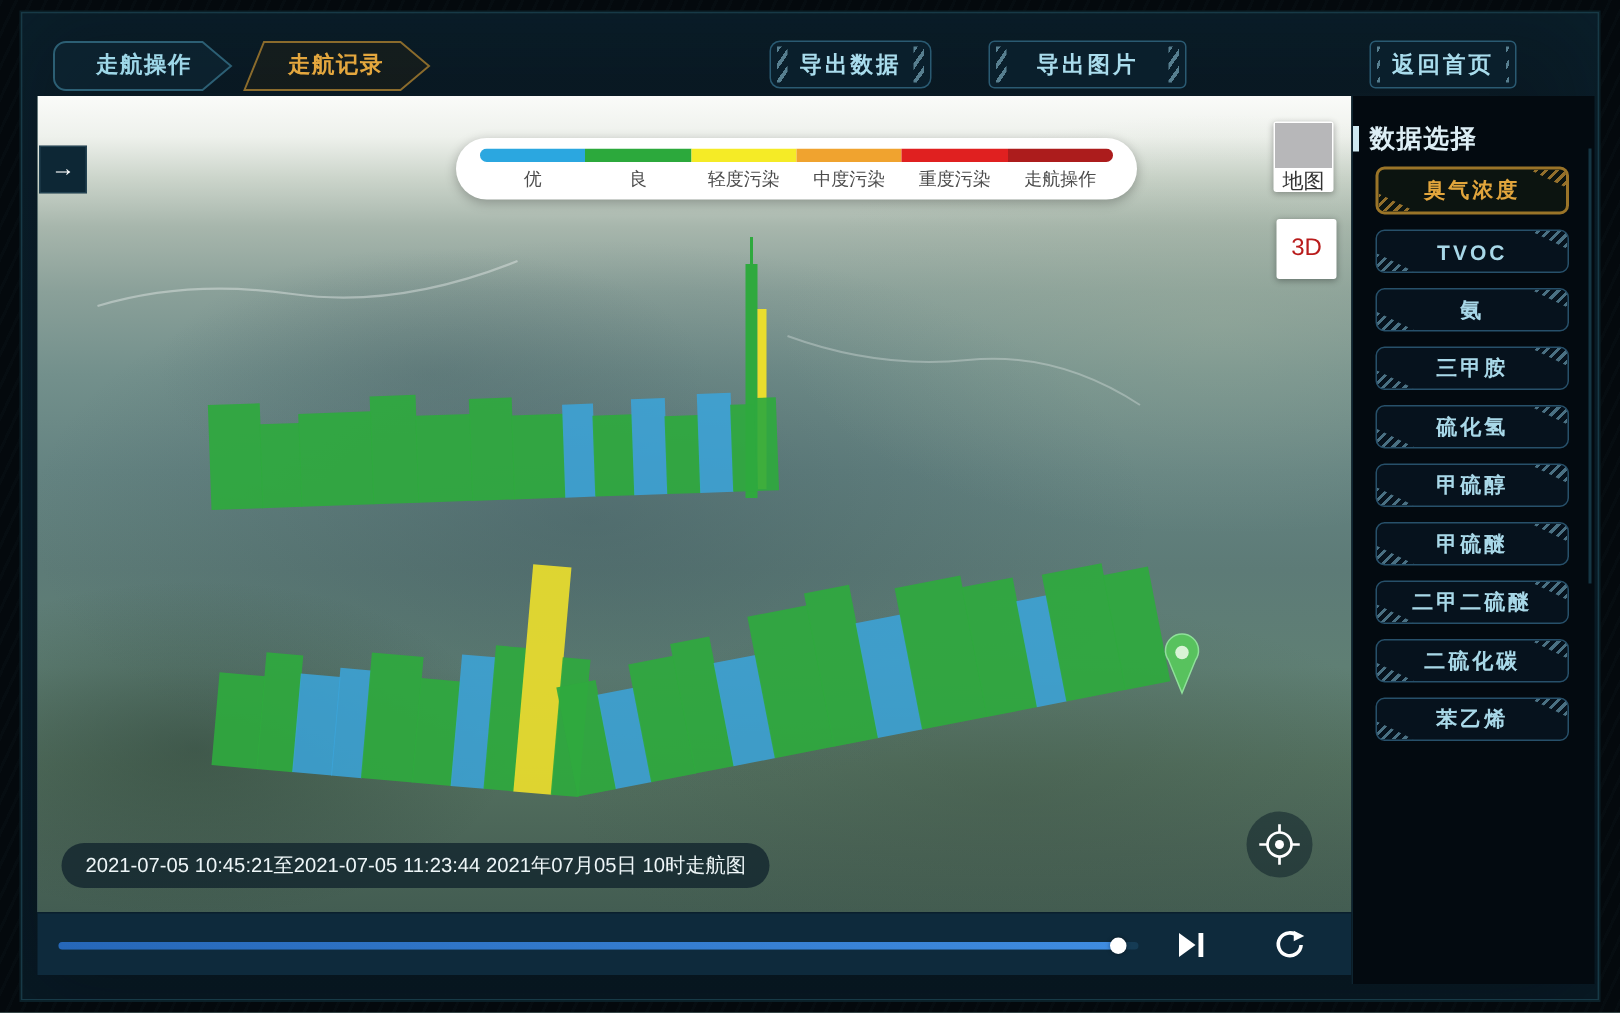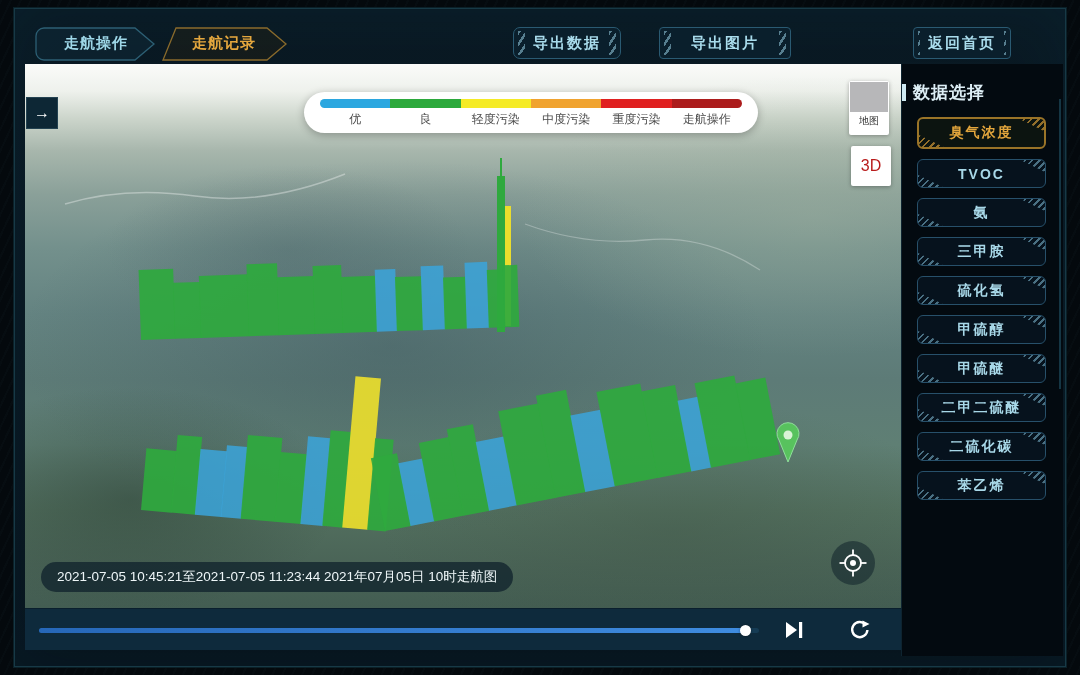--- a/index.html
+++ b/index.html
@@ -60,21 +60,21 @@
     color:#fff;font-size:16px;font-weight:bold;cursor:pointer;z-index:5;}
   .legend-pill{position:absolute;left:279px;top:28px;width:454px;height:41px;background:#fff;
     border-radius:21px;box-shadow:0 2px 8px rgba(0,0,0,0.28);z-index:5;padding:7px 16px 0;box-sizing:border-box;}
   .legend-bar{display:flex;height:9px;border-radius:5px;overflow:hidden;}
   .legend-bar div{flex:1;}
   .legend-labels{display:flex;margin-top:3px;}
   .legend-labels div{flex:1;text-align:center;font-size:12px;color:#4c4c4c;white-space:nowrap;}
   .basemap-ctl{position:absolute;left:824px;top:17px;width:40px;background:#fff;border-radius:2px;
     box-shadow:0 1px 4px rgba(0,0,0,0.3);z-index:5;cursor:pointer;overflow:hidden;}
   .basemap-thumb{height:30px;background:#b7b7b9;margin:1px;}
-  .basemap-label{height:22px;line-height:15px;text-align:center;font-size:10px;color:#333;}
+  .basemap-label{height:15px;line-height:15px;text-align:center;font-size:14px;color:#333;}
   .btn-3d{position:absolute;left:826px;top:82px;width:40px;height:40px;background:#fff;border-radius:2px;
     box-shadow:0 1px 4px rgba(0,0,0,0.3);display:flex;align-items:center;justify-content:center;
     font-size:16px;color:#b91c1c;z-index:5;cursor:pointer;}
   .timestamp-pill{position:absolute;left:16px;top:498px;height:30px;line-height:30px;
     background:rgba(12,30,42,0.72);border-radius:15px;padding:0 16px;color:#eef6f8;font-size:13.5px;
     z-index:5;white-space:nowrap;}
   .locate-btn{position:absolute;left:806px;top:477px;width:44px;height:44px;border-radius:50%;
     background:rgba(10,28,38,0.5);display:flex;align-items:center;justify-content:center;z-index:5;cursor:pointer;}
 
   
@@ -87,21 +87,21 @@
   .slider-handle{position:absolute;top:2px;width:11px;height:11px;border-radius:50%;background:#fff;
     box-shadow:0 0 3px rgba(0,0,0,0.4);}
   .pb-icon{margin-left:26px;display:flex;align-items:center;cursor:pointer;}
   .pb-icon.refresh{margin-left:44px;}
 
   
   .sidebar{flex:1;background:#030a10;border-left:1px solid #0e2430;position:relative;padding-top:17px;}
   .sidebar-title{display:flex;align-items:center;color:#ddeef5;
     font-size:17px;font-weight:bold;letter-spacing:1px;}
   .sidebar-title::before{content:'';width:4px;height:17px;background:#cfeaf2;margin-right:7px;}
-  .side-list{margin-top:13px;}
+  .side-list{margin-top:7px;}
   .side-btn{position:relative;margin:0 17px 10px 15px;height:29px;box-sizing:border-box;
     border:1px solid #27506a;border-radius:6px;background:rgba(10,25,40,0.55);
     display:flex;align-items:center;justify-content:center;
     color:#a8d8e8;font-size:14px;font-weight:bold;letter-spacing:2px;cursor:pointer;overflow:hidden;}
   .side-btn::before{content:'';position:absolute;top:0;right:0;width:28px;height:12px;
     background:repeating-linear-gradient(135deg,rgba(130,190,215,0.55) 0 2px,transparent 2px 5px);
     clip-path:polygon(100% 0,12% 0,100% 100%);}
   .side-btn::after{content:'';position:absolute;bottom:0;left:0;width:28px;height:12px;
     background:repeating-linear-gradient(135deg,rgba(130,190,215,0.55) 0 2px,transparent 2px 5px);
     clip-path:polygon(0 0,0 100%,88% 100%);}

